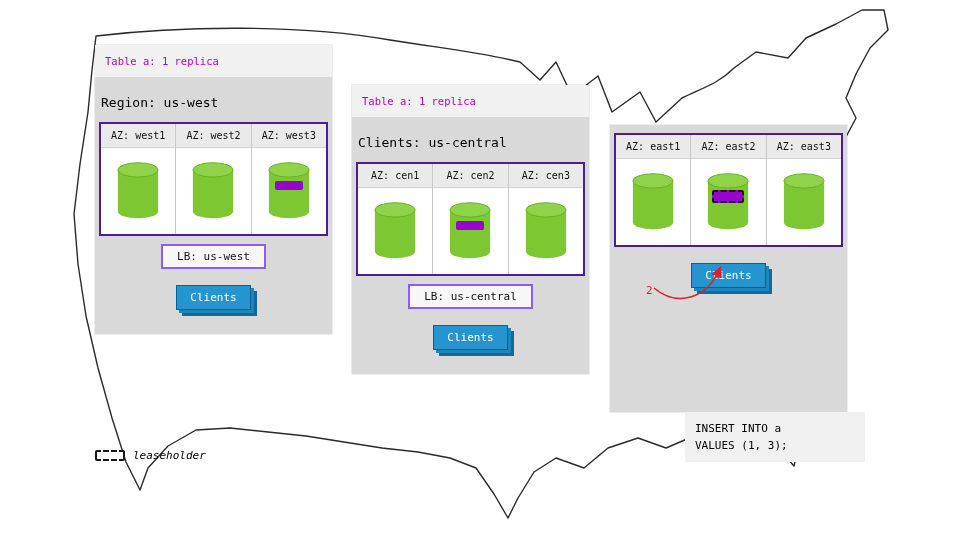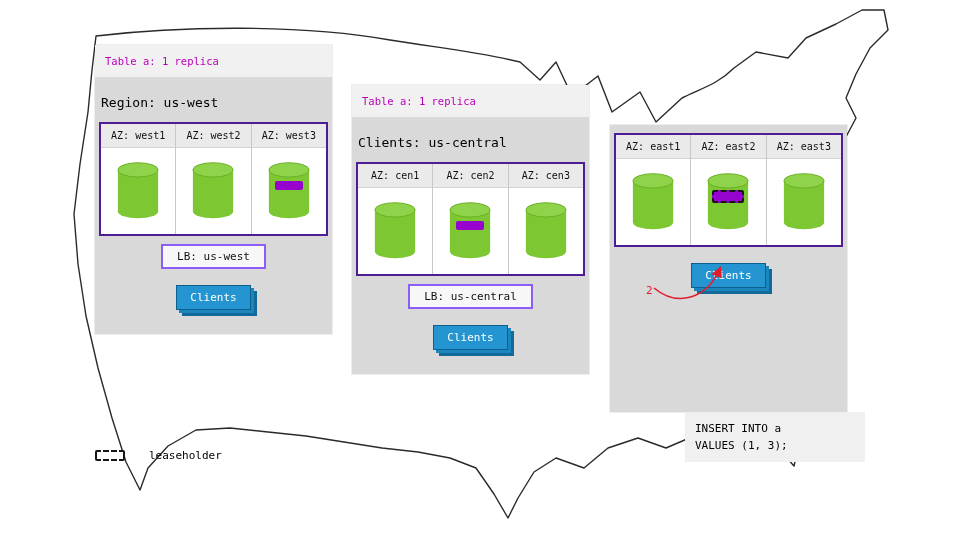--- a/index.html
+++ b/index.html
@@ -65,21 +65,21 @@
     width:max-content;margin:16px auto 0;cursor:pointer;
     box-shadow:3px 3px 0 0 #1b86bb,6px 6px 0 0 #12699a;
   }
 
   
   .note-box{
     position:absolute;z-index:2;width:180px;
     background:#f0f0f0;padding:8px 10px;
     font-size:11px;line-height:1.55;color:#000;
   }
-  .legend{position:absolute;z-index:2;display:flex;align-items:center;gap:24px;}
+  .legend{position:absolute;z-index:2;display:flex;align-items:center;gap:8px;font-style:italic;}
   .legend-swatch{
     display:inline-block;width:30px;height:11px;
     border:2px dashed #161616;background:#ffffff;border-radius:2px;
   }
   .legend-label{font-size:11px;color:#000;}
   .arrow-svg{position:absolute;z-index:3;pointer-events:none;}
   .arrow-path{fill:none;stroke:var(--arrow);stroke-width:1.6;}
   .arrow-label{position:absolute;z-index:3;color:var(--arrow);font-size:11px;}
 </style>
 </head>

